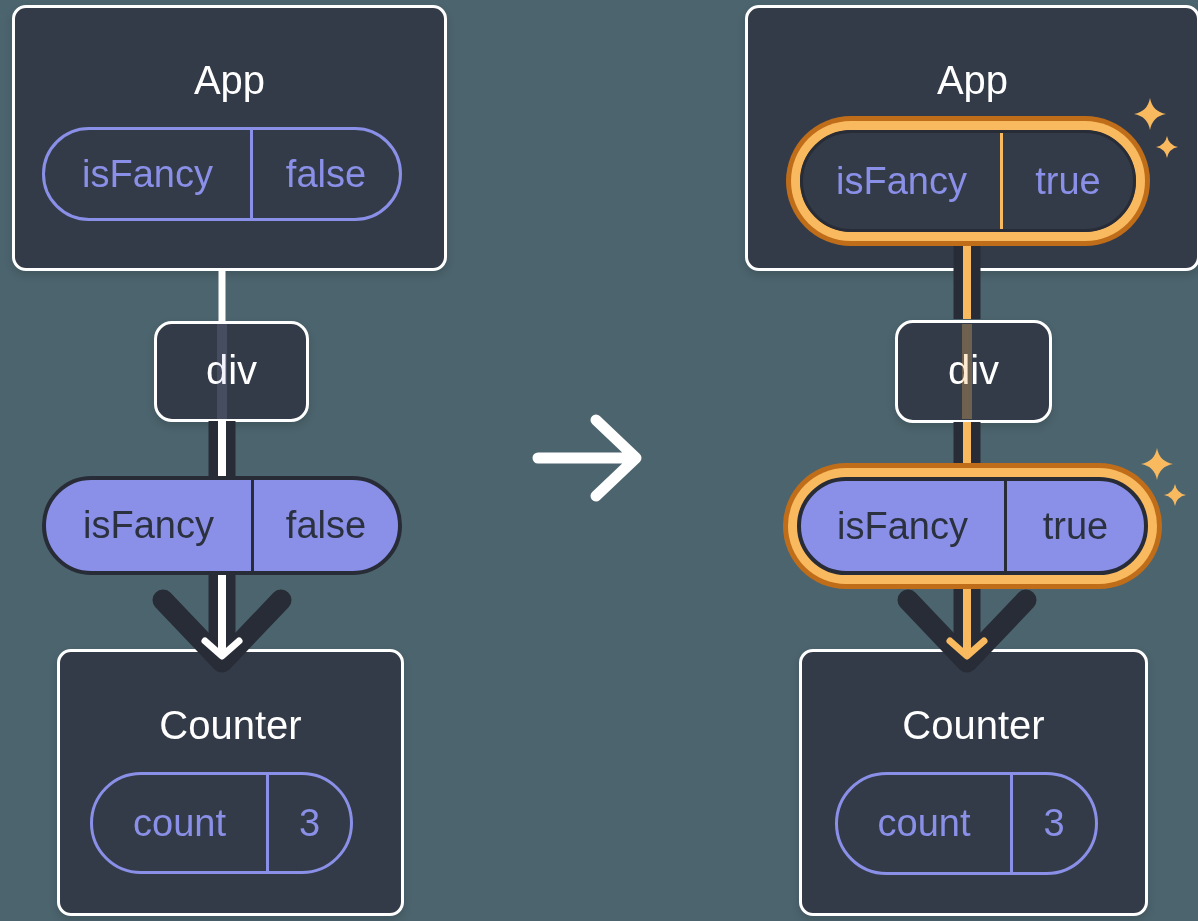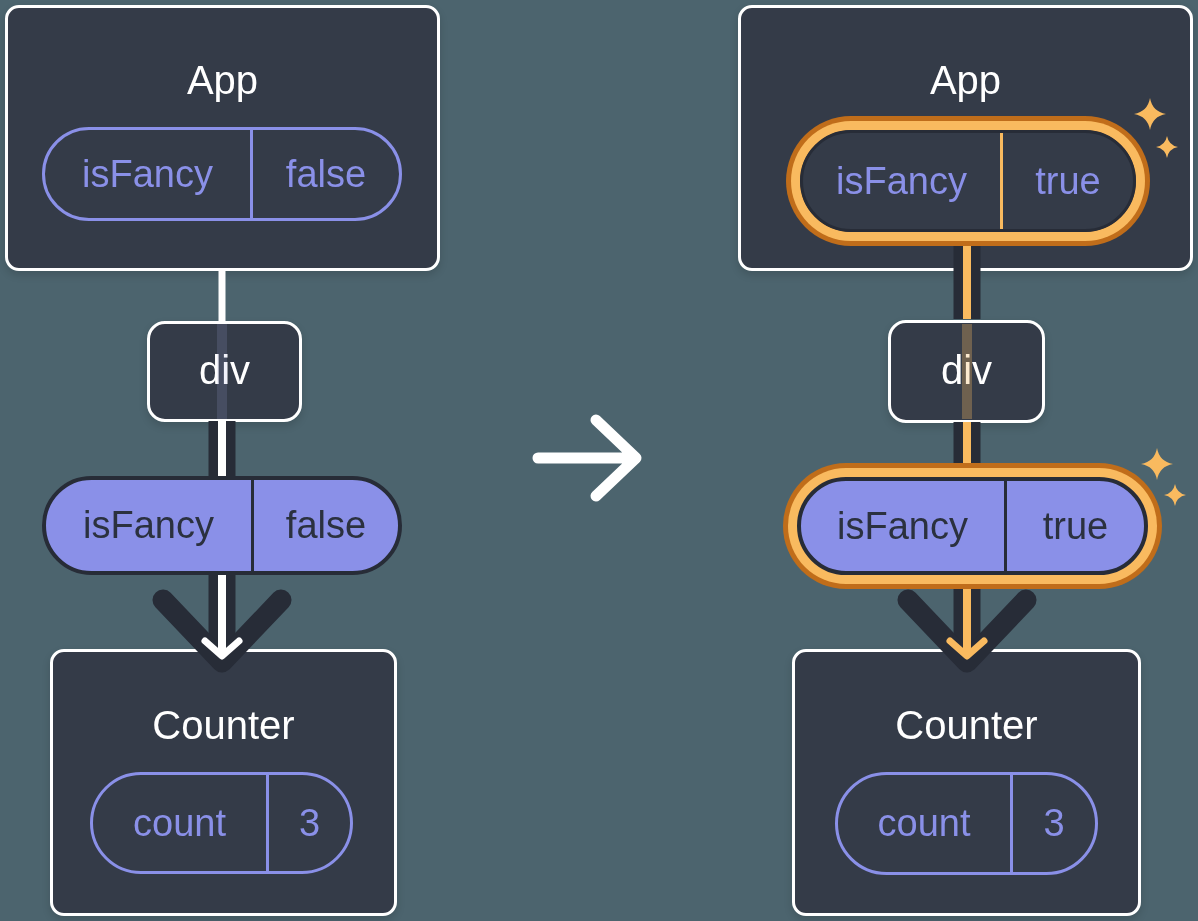--- a/index.html
+++ b/index.html
@@ -1,19 +1,19 @@
 <!DOCTYPE html>
 <html><head>
 <meta charset="utf-8">
 <style>
   html,body{margin:0;padding:0;background:#4c646e;}
   .canvas{position:relative;width:1198px;height:921px;background:#4c646e;overflow:hidden;
           font-family:"Liberation Sans", sans-serif;}
   .card{position:absolute;background:#343b48;border:3px solid #ffffff;border-radius:14px;
-        box-sizing:border-box;box-shadow:0 4px 8px rgba(0,0,0,0.14);}
+        box-sizing:border-box;box-shadow:0 4px 8px rgba(0,0,0,0.14);margin-left:7px;}
   .card-title{position:absolute;left:0;right:0;text-align:center;color:#ffffff;
               font-size:40px;font-weight:500;}
   .divcard{border-radius:18px;}
   .divcard .card-title{top:50%;transform:translateY(-54%);}
   svg.layer{position:absolute;left:0;top:0;pointer-events:none;}
   .pill{position:absolute;display:flex;align-items:stretch;box-sizing:border-box;
         border-radius:999px;font-size:38px;}
   .pill .cell{display:flex;align-items:center;justify-content:center;}
   .pill .key{flex:0 0 auto;}
   .pill .val{flex:1 1 auto;}

